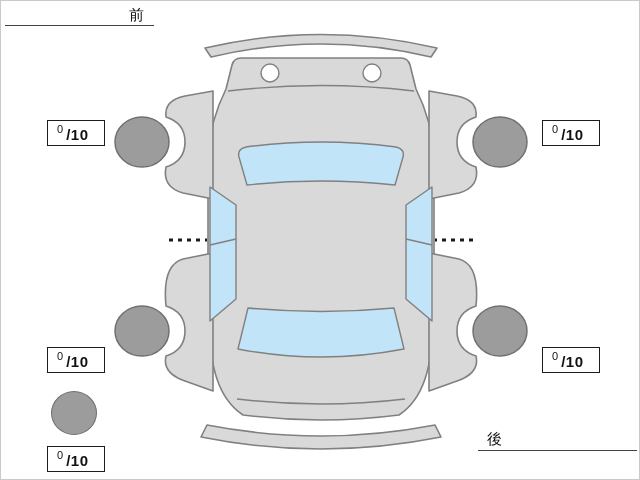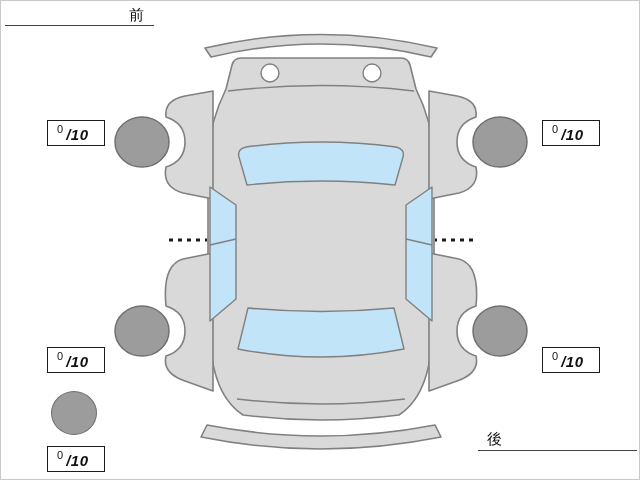--- a/index.html
+++ b/index.html
@@ -31,21 +31,21 @@
     position:absolute;
     width:58px;height:26px;
     box-sizing:border-box;
     border:1px solid #1c1c1c;
     background:#fff;
     display:flex;align-items:flex-start;
     padding-left:9px;
     color:#111;
   }
   .score-num{font-size:11px;margin-top:2px;}
-  .score-den{font-size:15px;font-weight:bold;font-style:italic;margin-top:5px;margin-left:3px;letter-spacing:0.5px;}
+  .score-den{font-size:15px;font-weight:bold;margin-top:5px;margin-left:3px;letter-spacing:0.5px;}
   .spare-tire{
     position:absolute;left:50px;top:390px;width:46px;height:44px;
     border-radius:50%;
     background:var(--tire-fill,#9c9c9c);
     border:1.5px solid var(--tire-stroke,#707070);
     box-sizing:border-box;
   }
 </style>
 </head>
 <body>

